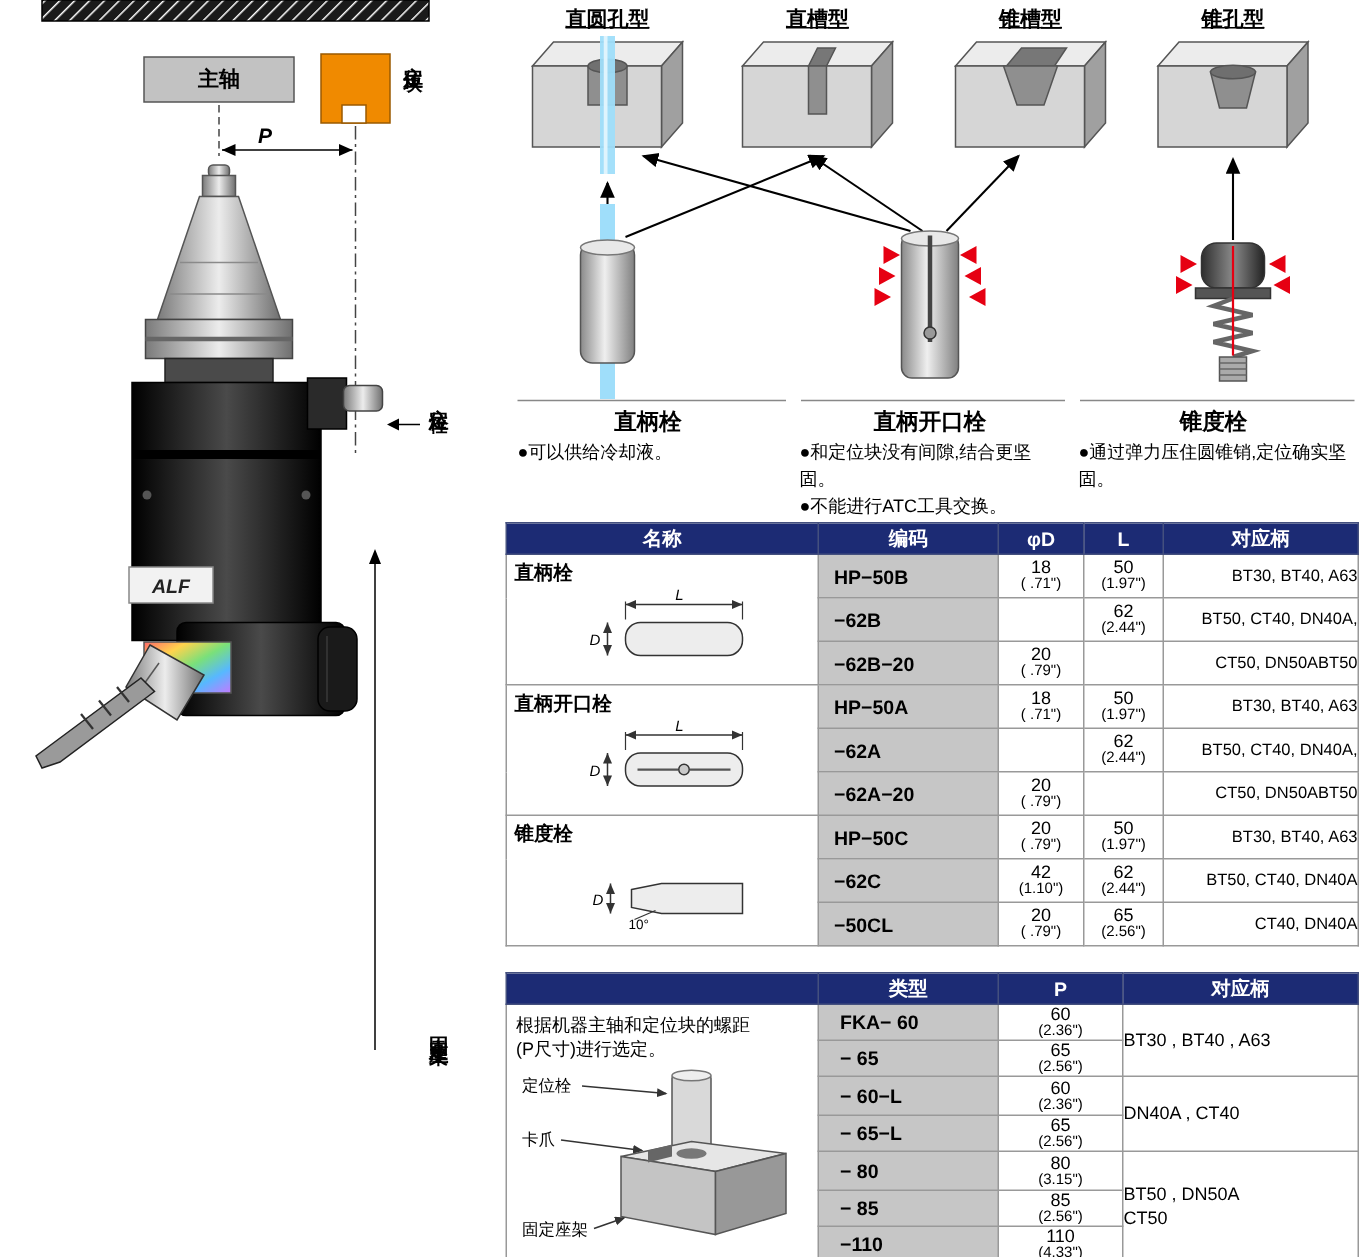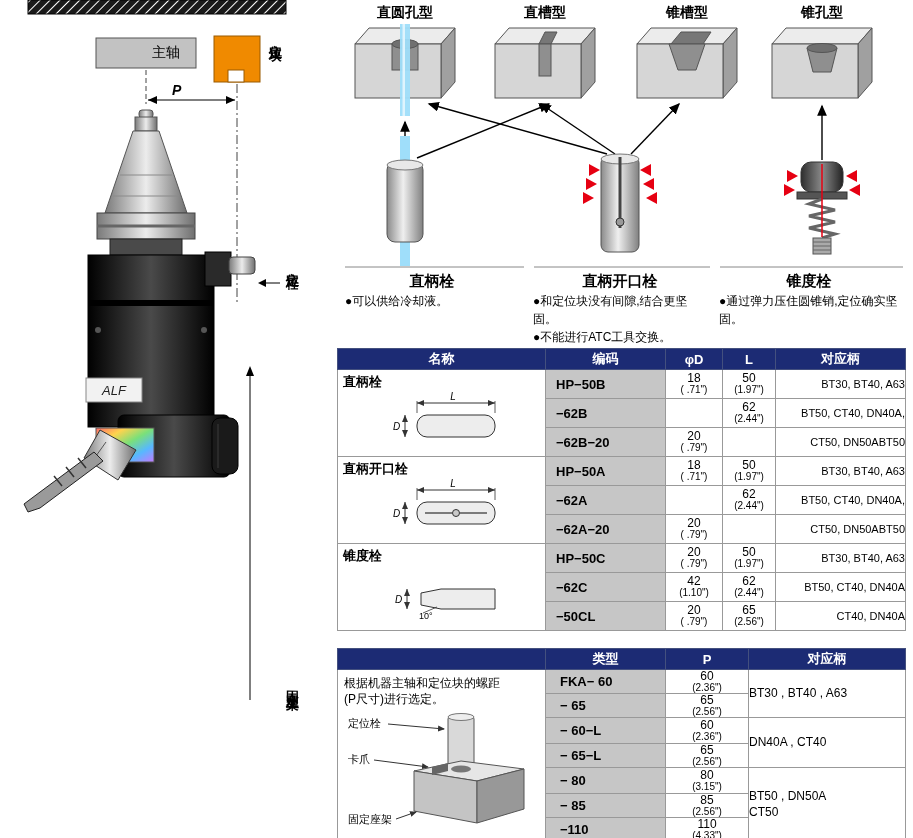--- a/index.html
+++ b/index.html
@@ -1,24 +1,24 @@
 <!DOCTYPE html>
 <html><head>
 <meta charset="utf-8">
 <style>
   * { margin:0; padding:0; box-sizing:border-box; }
   html,body { background:#fff; }
   body { font-family:"Liberation Sans","DejaVu Sans",sans-serif; color:#000; }
   .page { position:relative; width:913px; height:838px; background:#fff; overflow:hidden; }
   .abs { position:absolute; }
   .vlabel { position:absolute; writing-mode:vertical-rl; text-orientation:upright; font-weight:bold; font-size:13px; letter-spacing:2px; }
-  .boxlabel { position:absolute; display:flex; align-items:center; justify-content:center; font-weight:normal; font-size:14px;margin-left:20px; }
+  .boxlabel { position:absolute; display:flex; align-items:center; justify-content:center; font-weight:bold; font-size:14px; }
   .plabel { position:absolute; font-weight:bold; font-style:italic; font-size:14px; }
-  .alf { position:absolute; display:flex; align-items:center; justify-content:center; font-weight:normal; font-style:italic; font-size:13px; color:#222; }
-  .socket-title { position:absolute; top:4px; width:120px; text-align:center; font-weight:bold; font-size:14px; }
+  .alf { position:absolute; display:flex; align-items:center; justify-content:center; font-weight:bold; font-style:italic; font-size:13px; color:#222; }
+  .socket-title { position:absolute; top:4px; width:120px; text-align:center; font-weight:bold; font-size:14px;text-decoration:underline; }
   .pin-name { position:absolute; text-align:center; font-weight:bold; font-size:15px; }
   .pin-bullets { position:absolute; font-size:12px; line-height:1.5; }
   table { border-collapse:collapse; table-layout:fixed; }
   .t1,.t2 { position:absolute; left:337px; width:568px; }
   .t1 { top:348px; } .t2 { top:648px; }
   th { background:#1c2b74; color:#fff; font-size:13px; font-weight:bold; border:1px solid #44507e; height:21px; padding:1px; }
   td { border:1px solid #999; font-size:12px; background:#fff; }
   .t1 td { height:29px; } .t2 td { height:23px; }
   td.code { background:#c6c6c6; font-weight:bold; padding-left:10px; font-size:13px; }
   .t2 td.code { padding-left:14px; }

